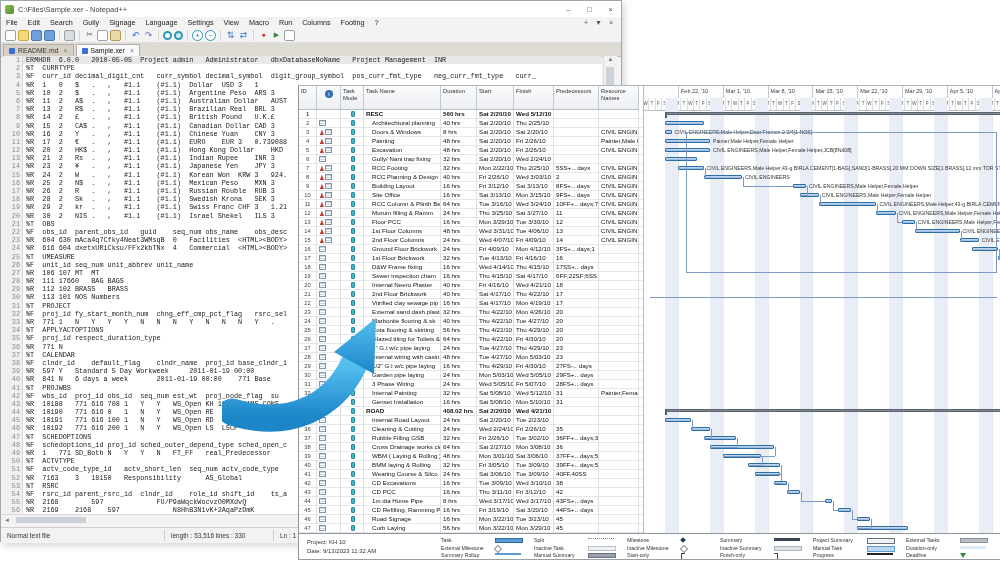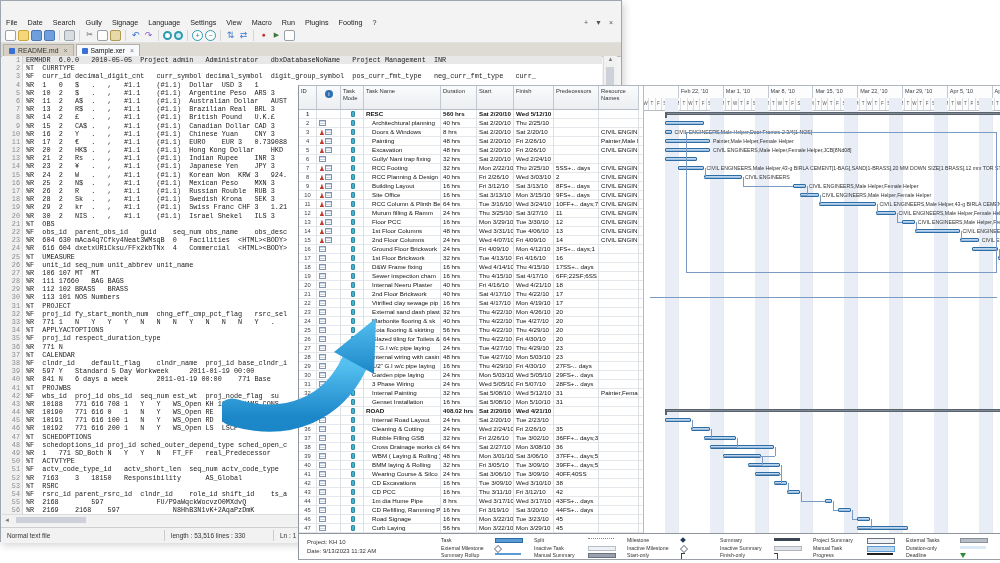--- a/index.html
+++ b/index.html
@@ -120,32 +120,41 @@
   .s-external{width:26px;height:3px;background:#b8bec6;border:1px solid #8a9098}
   .s-dur-only{width:26px;height:3px;background:#dce9f7}
   .s-deadline{width:0;height:0;border:3px solid transparent;border-top:5px solid #2e8b3a}
   
   #arrow{position:absolute;left:222px;top:288px;z-index:50}
 </style>
 </head>
 <body>
 
 <div id="npp">
+  <div class="npp-title">
+    <span class="npp-ico"></span>
+    <span class="npp-title-text">C:\Files\Sample.xer - Notepad++</span>
+    <span class="npp-ctrls">
+      <span>–</span>
+      <span>□</span>
+      <span>×</span>
+    </span>
+  </div>
   <div class="npp-menu" id="npp-menu">
       <div class="mi">File</div>
-      <div class="mi">Date</div>
+      <div class="mi">Edit</div>
       <div class="mi">Search</div>
       <div class="mi">Gully</div>
       <div class="mi">Signage</div>
       <div class="mi">Language</div>
       <div class="mi">Settings</div>
       <div class="mi">View</div>
       <div class="mi">Macro</div>
       <div class="mi">Run</div>
-      <div class="mi">Plugins</div>
+      <div class="mi">Columns</div>
       <div class="mi">Footing</div>
       <div class="mi">?</div>
       <div class="menu-right">
         <div>+</div>
         <div>▼</div>
         <div>×</div>
       </div>
     </div>
   <div class="npp-toolbar" id="npp-toolbar">
       <div class="tbi i-new-file"></div>

